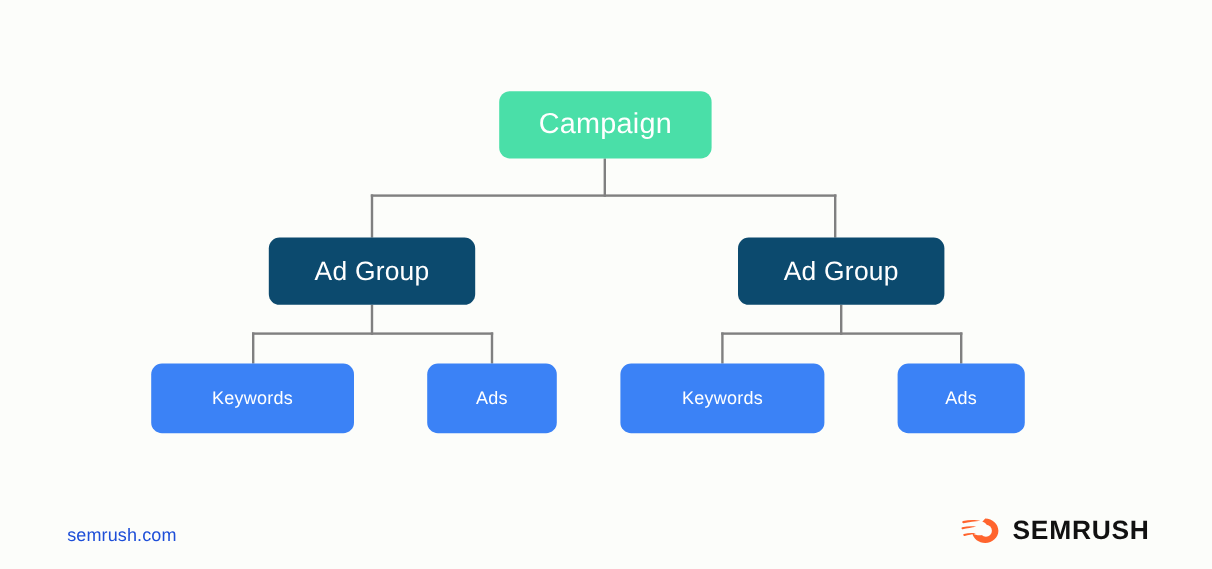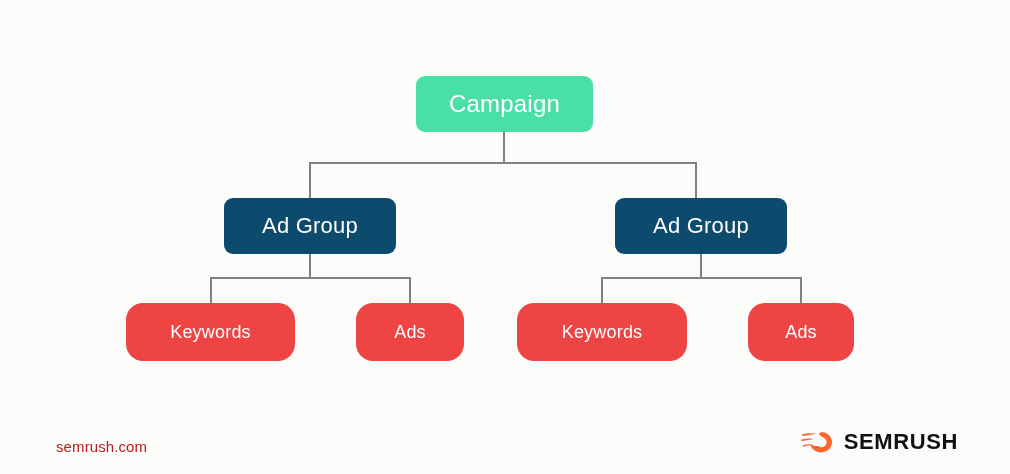--- a/index.html
+++ b/index.html
@@ -41,23 +41,22 @@
 
   .level-campaign {
     background: #4adfa8;
     font-size: 24px;
   }
   .level-adgroup {
     background: #0c4a6e;
     font-size: 22px;
   }
   .level-leaf {
-    background: #ef4444;
-    font-size: 18px;
-    border-radius: 17px;
+    background: #3b82f6;
+    font-size: 15px;
   }
 
   
   #node-campaign {
     left: 416px;
     top: 76px;
     width: 177px;
     height: 56px;
   }
 
@@ -127,21 +126,21 @@
   #conn-bus-right       { left: 601px; top: 277px; width: 201px; }
   #conn-bus-right-left  { left: 601px; top: 277px; height: 26px; }
   #conn-bus-right-right { left: 800px; top: 277px; height: 26px; }
 
   
   #footer-url {
     position: absolute;
     left: 56px;
     top: 438px;
     font-size: 15px;
-    color: #b91c1c;
+    color: #1d4ed8;
     letter-spacing: 0.1px;
   }
   #brand-logo {
     position: absolute;
     right: 52px;
     top: 431px;
     display: flex;
     align-items: center;
     gap: 11px;
   }

